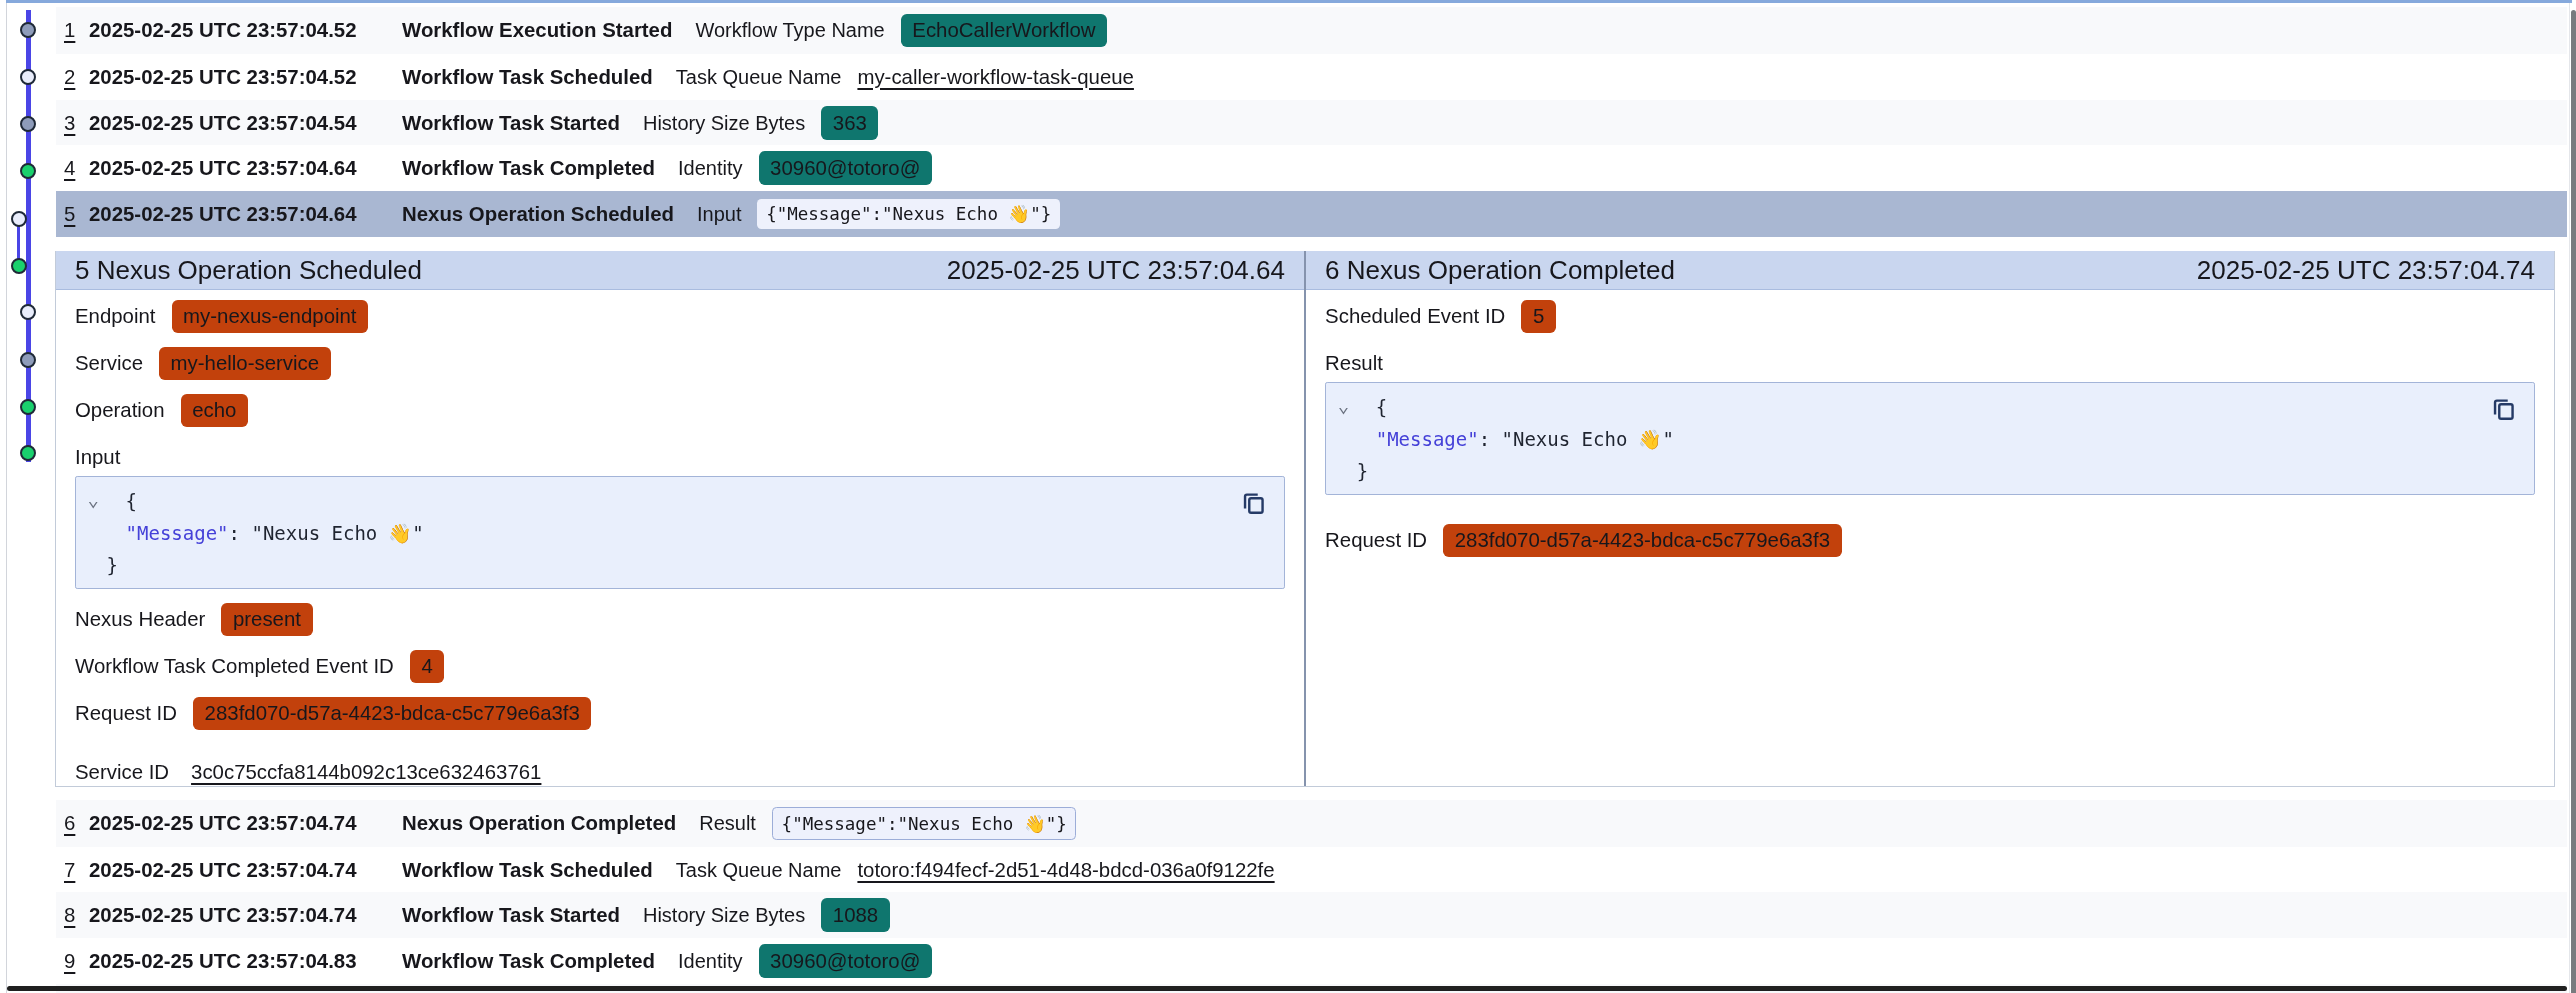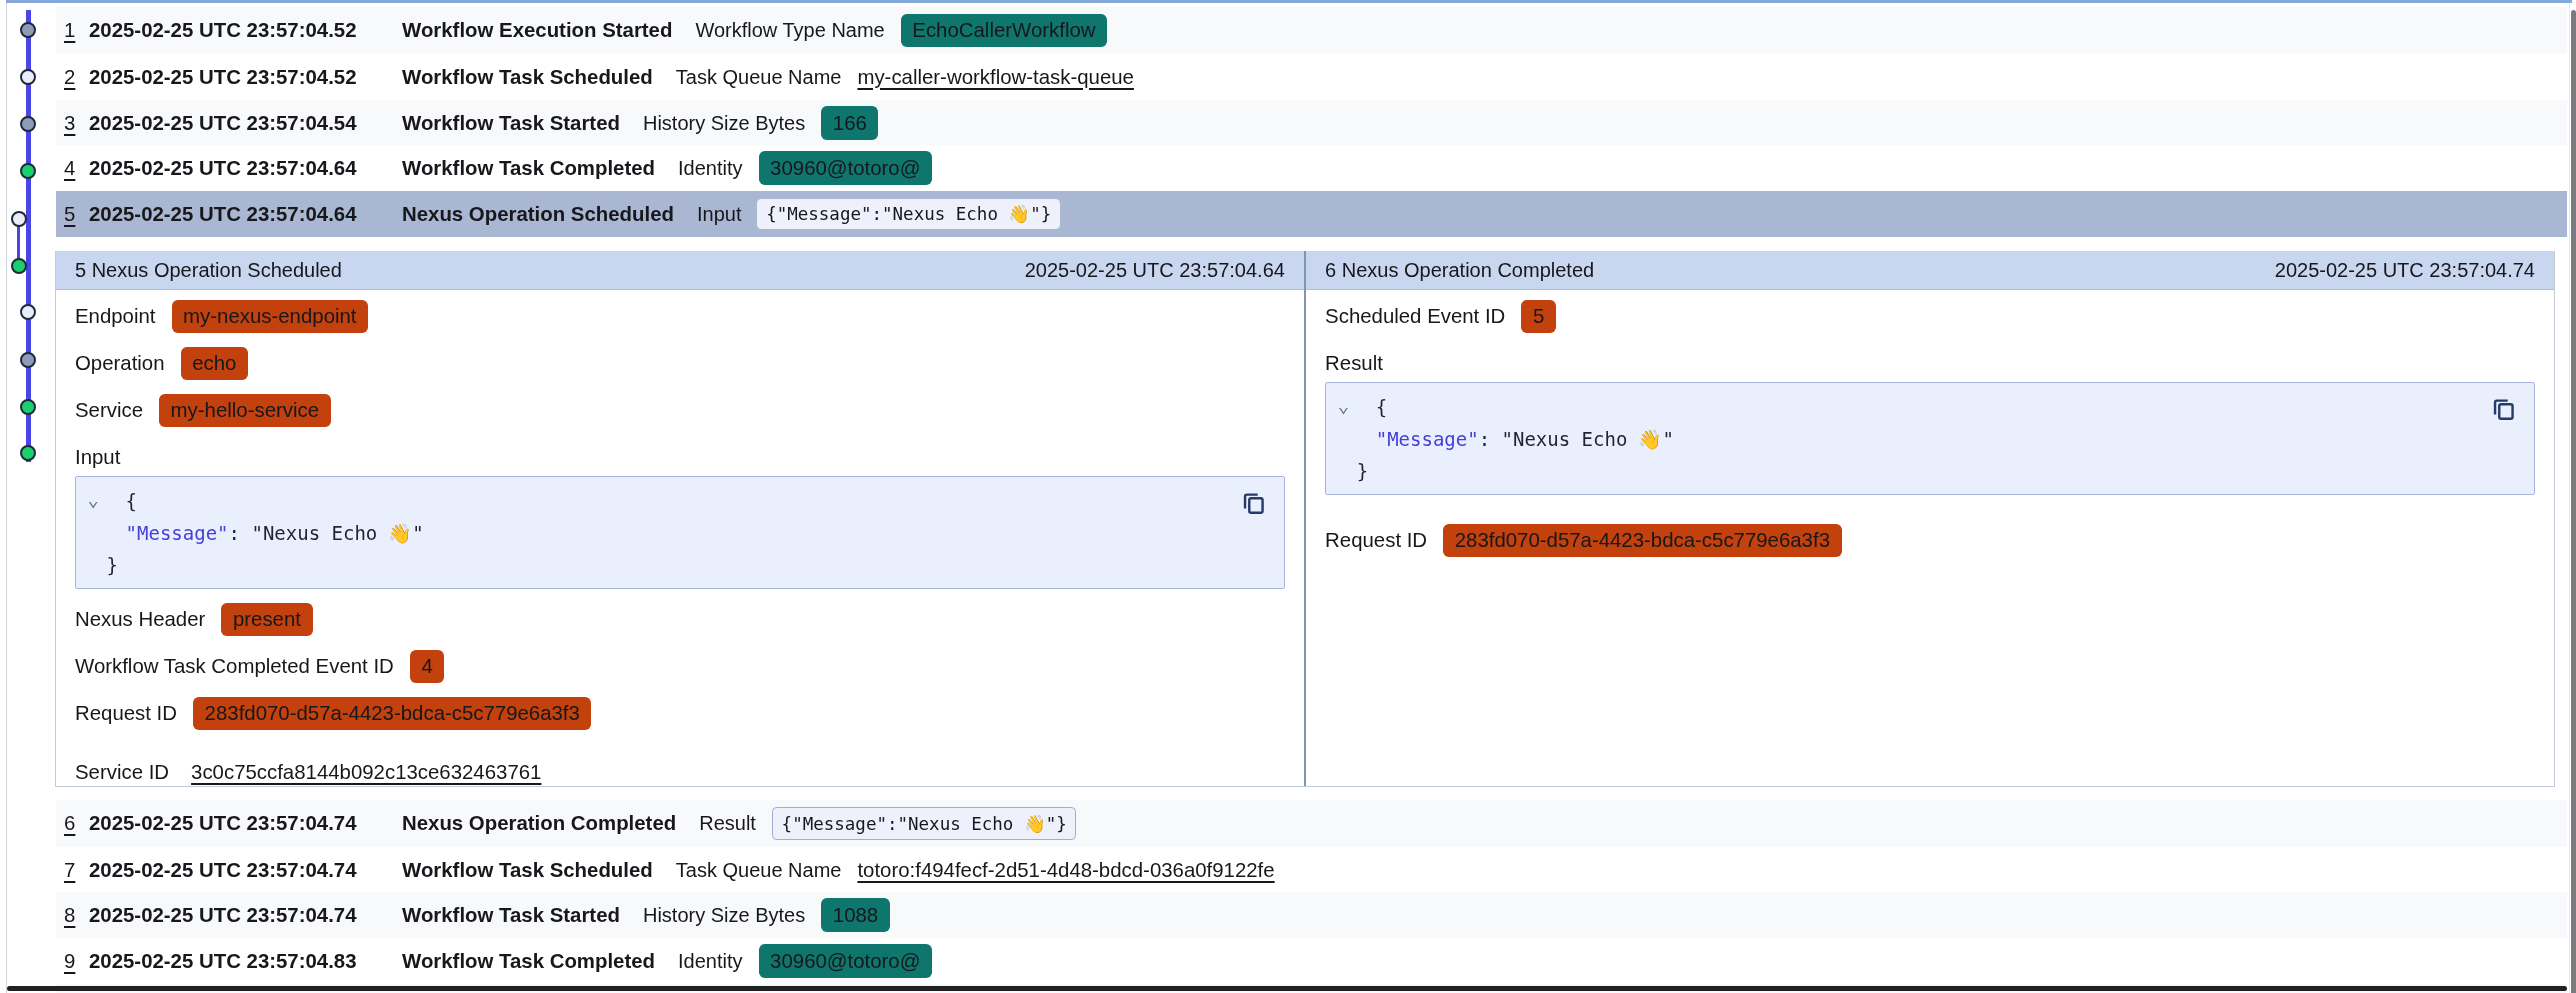--- a/index.html
+++ b/index.html
@@ -38,21 +38,21 @@
   .codechip{font-family:"DejaVu Sans Mono", monospace;font-size:17.5px;background:#eef1fc;border-radius:4.4px;padding:5.1px 8.7px;}
   .codechip-bordered{border:1.5px solid #9cadd8;}
   .row10-strip{position:absolute;left:56px;top:984px;width:2511px;height:9.5px;background:#f8f9fb;}
 
   
   #panels{position:absolute;left:55px;top:251px;width:2500px;height:536px;display:flex;
           border:0.7px solid #c2cbd9;border-top:none;box-sizing:border-box;background:#ffffff;}
   .panel{flex:1;display:flex;flex-direction:column;min-width:0;}
   .panel-divider{width:2.2px;background:#8593ad;flex:none;}
   .panel-header{height:39px;background:#c9d6ef;border-bottom:0.7px solid #a9bcdf;display:flex;align-items:center;
-                justify-content:space-between;padding:0 19px;font-size:20px;flex:none;box-sizing:border-box;}
+                justify-content:space-between;padding:0 19px;font-size:26px;flex:none;box-sizing:border-box;}
   .panel-body{padding:10.2px 19px;box-sizing:border-box;}
   .field{display:flex;align-items:center;min-height:33px;margin-top:14px;font-size:20.4px;}
   .field:first-child{margin-top:0;}
   .pchip{background:#c2410c;border-radius:5.8px;padding:0 11.6px;height:33px;display:inline-flex;align-items:center;margin-left:16px;}
   .plink{margin-left:22px;text-decoration:underline;text-underline-offset:4.4px;text-decoration-thickness:1.5px;}
   .mt-big{margin-top:26px;}
   .codeblock{position:relative;margin-top:1.5px;background:#e9effc;border:1.5px solid #a3b4d8;border-radius:2.2px;
              height:113px;box-sizing:border-box;padding:8.7px 0 0 11.6px;
              font-family:"DejaVu Sans Mono", monospace;font-size:19px;line-height:32px;color:#1f2430;}
   .codeline{white-space:pre;}
@@ -100,21 +100,21 @@
     <span class="time">2025-02-25 UTC 23:57:04.52</span>
     <span class="name">Workflow Task Scheduled</span>
     <span class="lbl">Task Queue Name</span>
     <span class="val linkval">my-caller-workflow-task-queue</span>
   </div>
   <div class="row row-light" style="top:100px;">
     <span class="num">3</span>
     <span class="time">2025-02-25 UTC 23:57:04.54</span>
     <span class="name">Workflow Task Started</span>
     <span class="lbl">History Size Bytes</span>
-    <span class="val chip">166</span>
+    <span class="val chip">363</span>
   </div>
   <div class="row row-white" style="top:145px;">
     <span class="num">4</span>
     <span class="time">2025-02-25 UTC 23:57:04.64</span>
     <span class="name">Workflow Task Completed</span>
     <span class="lbl">Identity</span>
     <span class="val chip">30960@totoro@</span>
   </div>
   <div class="row row-selected" style="top:191px;">
     <span class="num">5</span>
@@ -129,26 +129,26 @@
       <div class="panel-header">
         <span>5 Nexus Operation Scheduled</span>
         <span>2025-02-25 UTC 23:57:04.64</span>
       </div>
       <div class="panel-body">
         <div class="field">
           <span>Endpoint</span>
           <span class="pchip">my-nexus-endpoint</span>
         </div>
         <div class="field">
+          <span>Service</span>
+          <span class="pchip">my-hello-service</span>
+        </div>
+        <div class="field">
           <span>Operation</span>
           <span class="pchip">echo</span>
-        </div>
-        <div class="field">
-          <span>Service</span>
-          <span class="pchip">my-hello-service</span>
         </div>
         <div class="field">
           <span>Input</span>
         </div>
         <div class="codeblock">
           <button class="copy-btn" title="">
             <svg viewBox="0 0 24 24">
               <rect x="8.5" y="8.5" width="11" height="12" rx="1.5"></rect>
               <path d="M15.5 5.5 H6.5 a1.5 1.5 0 0 0 -1.5 1.5 v10"></path>
             </svg>

